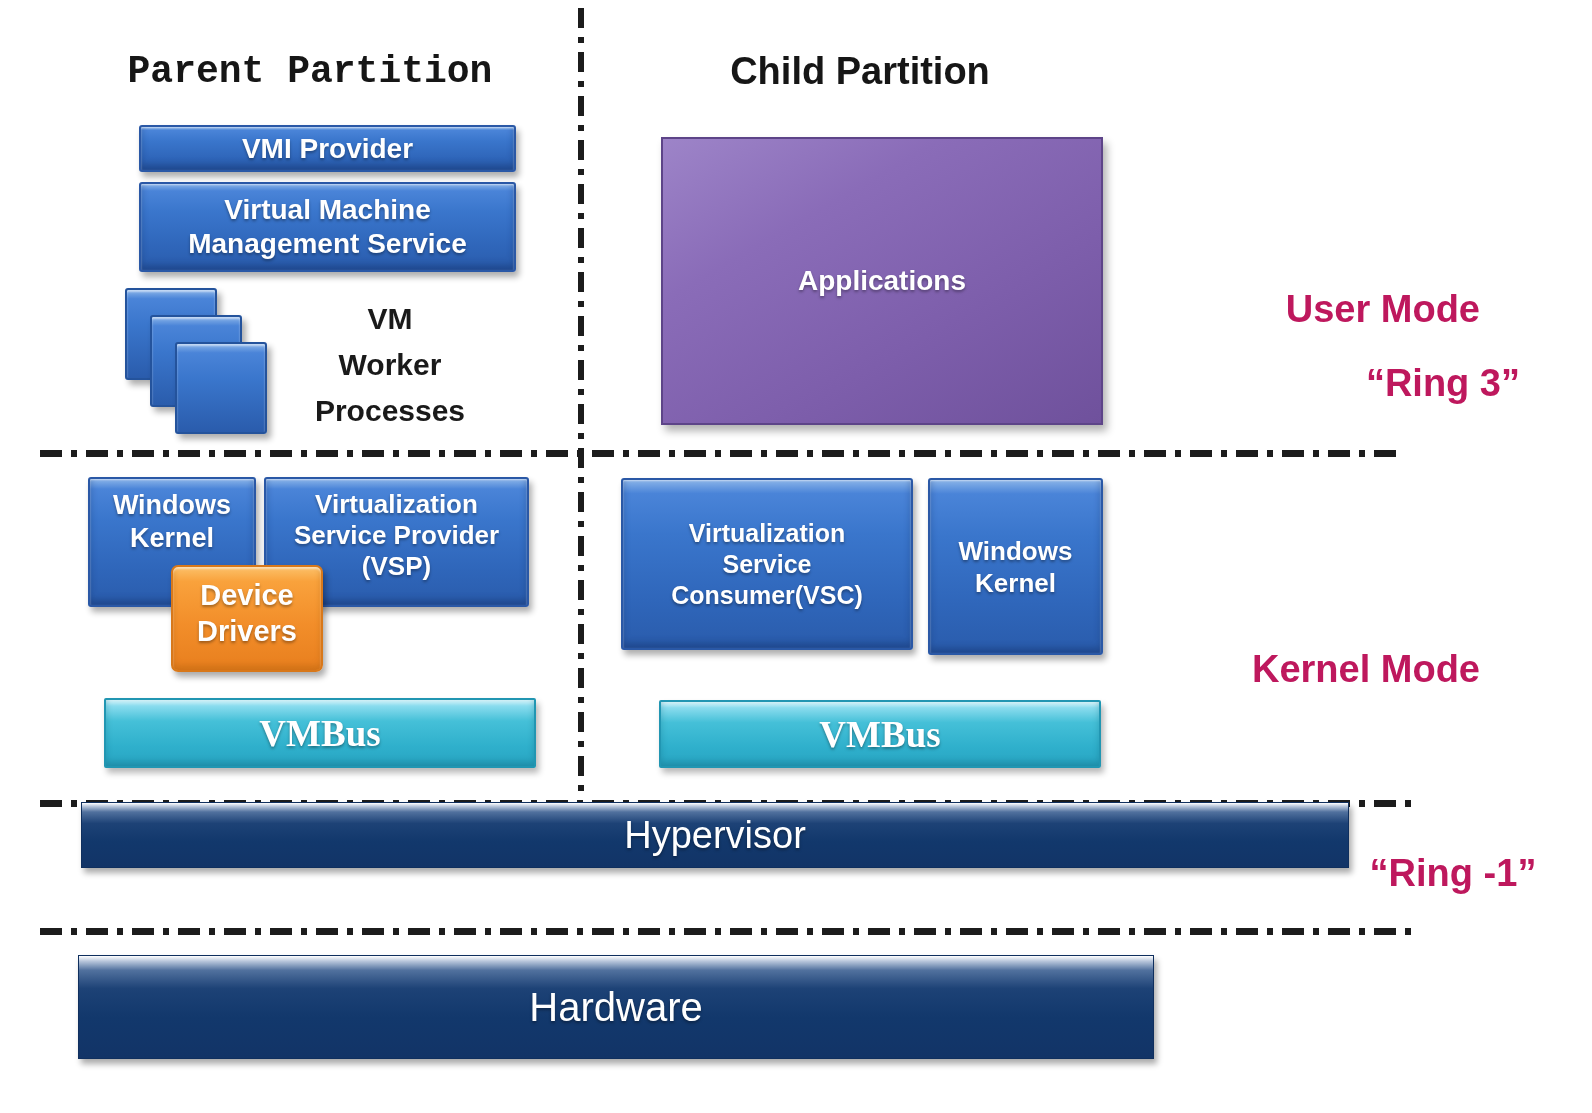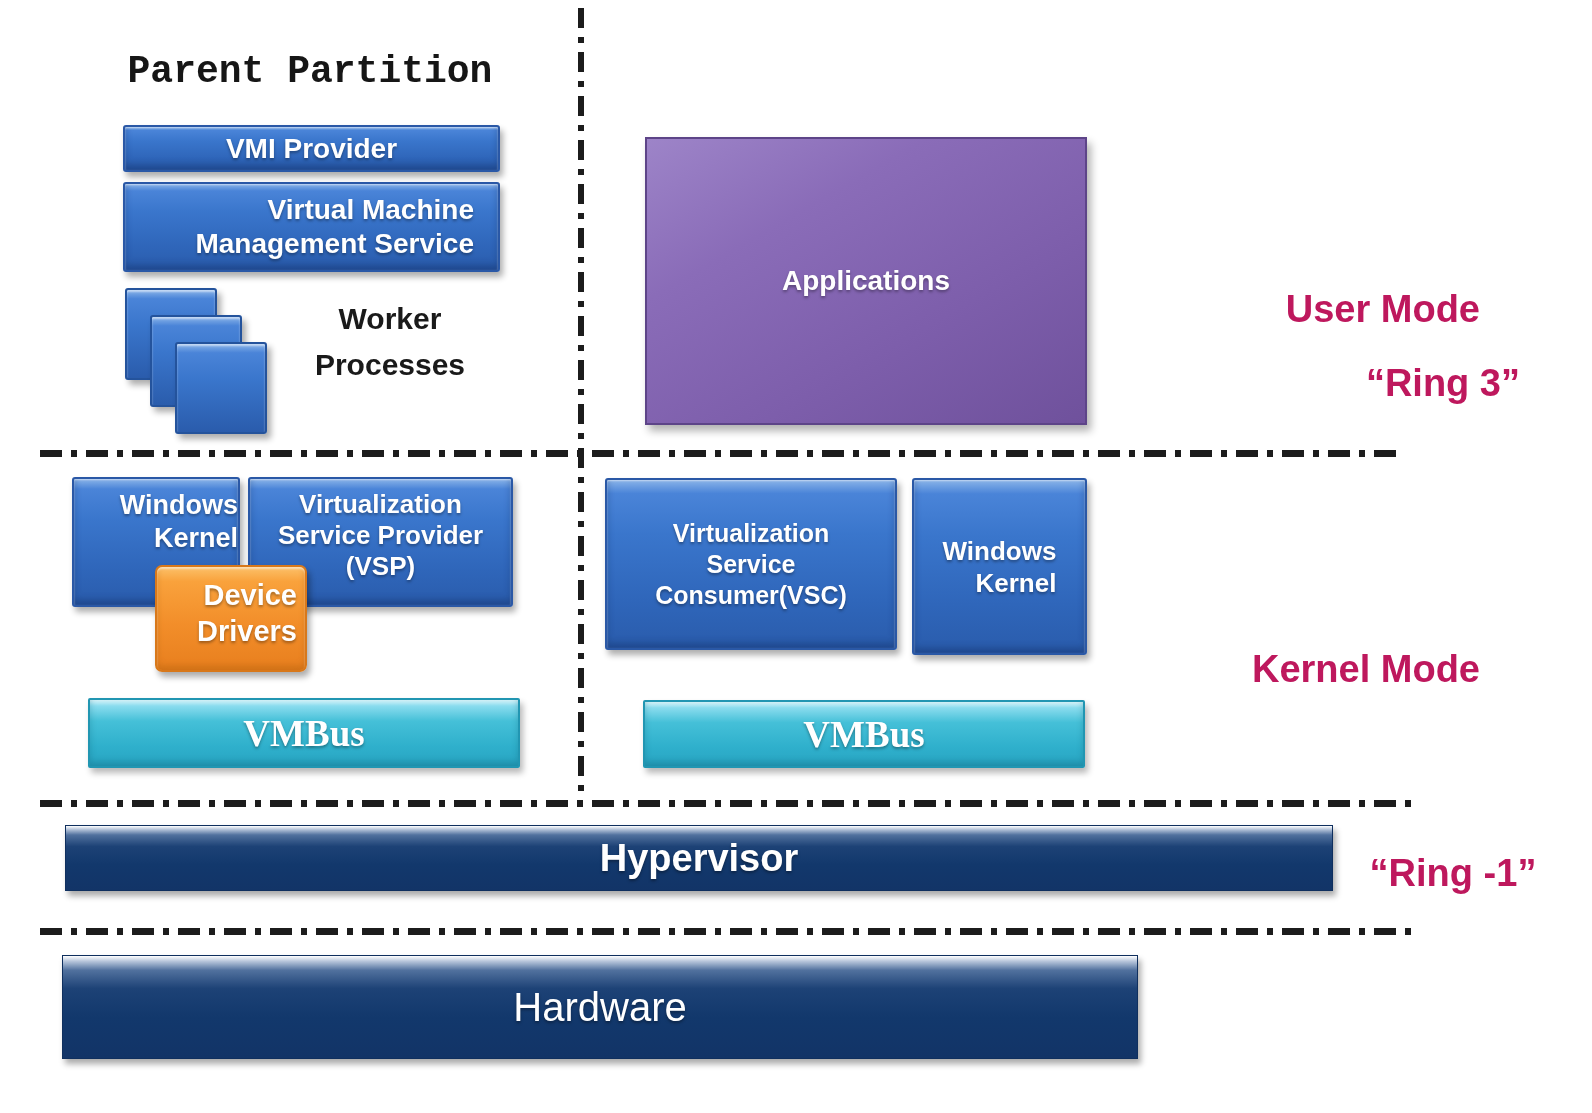--- a/index.html
+++ b/index.html
@@ -15,22 +15,22 @@
   .mode-label.center{text-align:center;}
 
   
   .hline{height:7px;background:repeating-linear-gradient(90deg,
       #1c1c1c 0 22px, transparent 22px 31px, #1c1c1c 31px 37px, transparent 37px 46px);}
   .vline{width:6px;background:repeating-linear-gradient(180deg,
       #1c1c1c 0 20px, transparent 20px 29px, #1c1c1c 29px 35px, transparent 35px 44px);}
 
   
   .box{display:flex;align-items:center;justify-content:center;flex-direction:column;
-       text-align:right;color:#ffffff;font-weight:bold;
-       text-shadow:0 2px 3px rgba(0,0,0,.35);box-sizing:border-box;}
+       text-align:center;color:#ffffff;font-weight:bold;
+       text-shadow:0 2px 3px rgba(0,0,0,.35);box-sizing:border-box;margin-left:16px;}
   .blue{
     background:linear-gradient(180deg,#8ab4e9 0%,#4a84d8 8%,#3a76cc 32%,#2f66ba 72%,#2a5cac 100%);
     border:2px solid #2a58a6;border-radius:3px;
     box-shadow:3px 5px 6px rgba(0,0,0,.32), inset 0 1px 2px rgba(255,255,255,.55), inset 0 -5px 7px rgba(14,40,92,.38);
   }
   .purple{
     background:linear-gradient(150deg,#9d84c8 0%,#8a6cb8 30%,#7d5eab 65%,#6f519c 100%);
     border:2px solid #5d4488;
     box-shadow:4px 6px 8px rgba(0,0,0,.3);
   }
@@ -63,30 +63,32 @@
 <body>
 
 <div id="stage">
 
   <div class="abs vline" style="left:578px;top:8px;height:790px;"></div>
   <div class="abs hline" style="left:40px;top:450px;width:1360px;"></div>
   <div class="abs hline" style="left:40px;top:800px;width:1380px;"></div>
   <div class="abs hline" style="left:40px;top:928px;width:1378px;"></div>
 
   <div class="abs h-title" style="left:110px;top:50px;width:400px;font-family:Liberation Mono, monospace;">Parent Partition</div>
+  <div class="abs h-title" style="left:640px;top:50px;width:440px;">Child Partition</div>
 
   <div class="abs box blue" style="left:123px;top:125px;width:377px;height:47px;font-size:28px;">VMI Provider</div>
   <div class="abs box blue" style="left:123px;top:182px;width:377px;height:90px;font-size:28px;line-height:34px;padding:4px 24px;">Virtual Machine Management Service</div>
 
   <div class="abs" style="left:125px;top:288px;width:160px;height:150px;">
     <div class="abs worker-sq" style="left:0px;top:0px;z-index:1;"></div>
     <div class="abs worker-sq" style="left:25px;top:27px;z-index:2;"></div>
     <div class="abs worker-sq" style="left:50px;top:54px;z-index:3;"></div>
   </div>
   <div class="abs worker-label" style="left:300px;top:296px;width:180px;">
+    <span class="line">VM</span>
     <span class="line">Worker</span>
     <span class="line">Processes</span>
   </div>
 
   <div class="abs box purple" style="left:645px;top:137px;width:442px;height:288px;font-size:28px;font-weight:bold;">Applications</div>
 
   <div class="abs mode-label" style="left:1160px;top:288px;width:320px;">User Mode</div>
   <div class="abs mode-label" style="left:1210px;top:362px;width:310px;">“Ring 3”</div>
 
   <div class="abs box blue" style="left:72px;top:477px;width:168px;height:130px;font-size:27px;line-height:33px;justify-content:flex-start;padding-top:10px;">Windows Kernel</div>
@@ -101,17 +103,17 @@
   <div class="abs box blue" style="left:605px;top:478px;width:292px;height:172px;font-size:25px;line-height:31px;">
     <span class="line">Virtualization</span>
     <span class="line">Service</span>
     <span class="line">Consumer(VSC)</span>
   </div>
   <div class="abs box blue" style="left:912px;top:478px;width:175px;height:177px;font-size:26px;line-height:32px;padding:0 30px;">Windows Kernel</div>
   <div class="abs box cyan" style="left:643px;top:700px;width:442px;height:68px;font-size:37px;">VMBus</div>
 
   <div class="abs mode-label" style="left:1160px;top:648px;width:320px;">Kernel Mode</div>
 
-  <div class="abs box navy" style="left:65px;top:825px;width:1268px;height:66px;font-size:38px;font-weight:bold;">Hypervisor</div>
+  <div class="abs box navy" style="left:65px;top:802px;width:1268px;height:66px;font-size:38px;font-weight:normal;">Hypervisor</div>
   <div class="abs mode-label center" style="left:1348px;top:852px;width:210px;">“Ring -1”</div>
   <div class="abs box navy" style="left:62px;top:955px;width:1076px;height:104px;font-size:40px;font-weight:normal;">Hardware</div>
 
 </div>
 
 </body></html>

